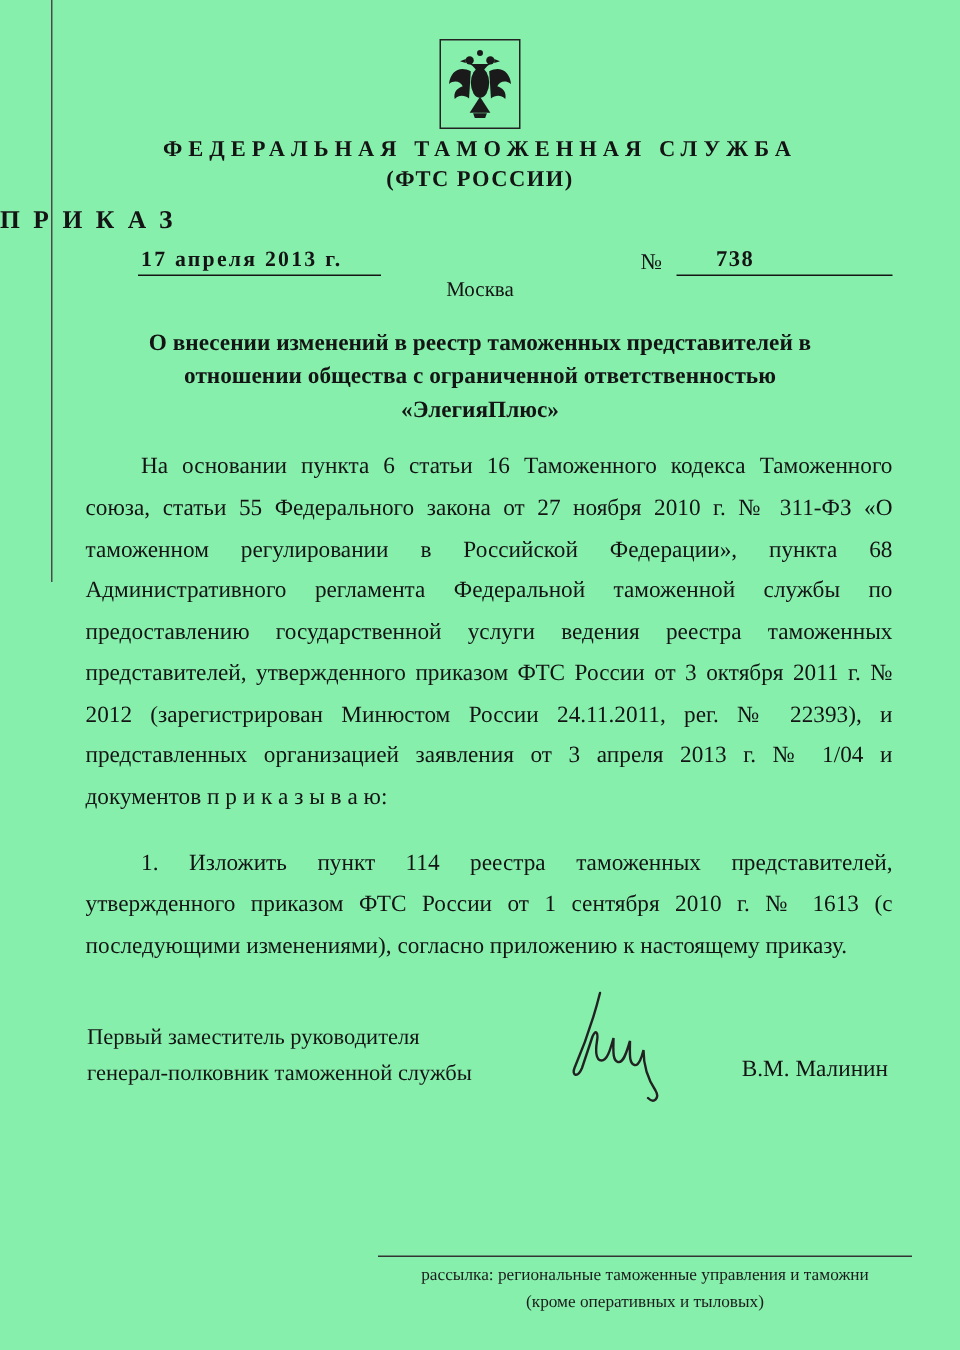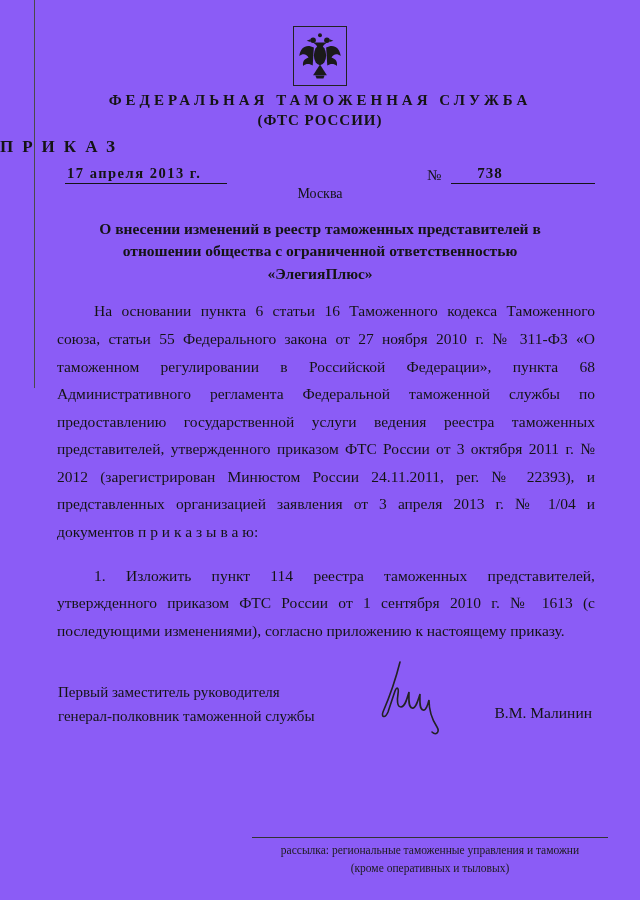--- a/index.html
+++ b/index.html
@@ -1,20 +1,20 @@
 <!DOCTYPE html>
 <html><head>
 <meta charset="utf-8">
 <style>
   * { margin: 0; padding: 0; box-sizing: border-box; }
   html, body { background: #ffffff; }
   .page {
     width: 640px;
     height: 900px;
-    background: #8b5cf6;
+    background: #86efac;
     position: relative;
     font-family: "Liberation Serif", serif;
     color: #141414;
     overflow: hidden;
   }
   .scan-edge {
     position: absolute;
     left: 34px;
     top: 0;
     width: 1px;
@@ -48,21 +48,21 @@
     text-align: left;
     font-weight: bold;
     font-size: 17px;
     letter-spacing: 9px;
     margin-top: 8px;
   }
   .date-row {
     display: flex;
     justify-content: space-between;
     align-items: flex-end;
-    padding: 0 45px 0 65px;
+    padding: 0 45px 0 92px;
     margin-top: 8px;
     font-size: 15px;
   }
   .doc-date {
     border-bottom: 1px solid #141414;
     padding: 0 26px 1px 2px;
     letter-spacing: 1.5px;
     font-weight: bold;
     font-size: 14.5px;
   }

